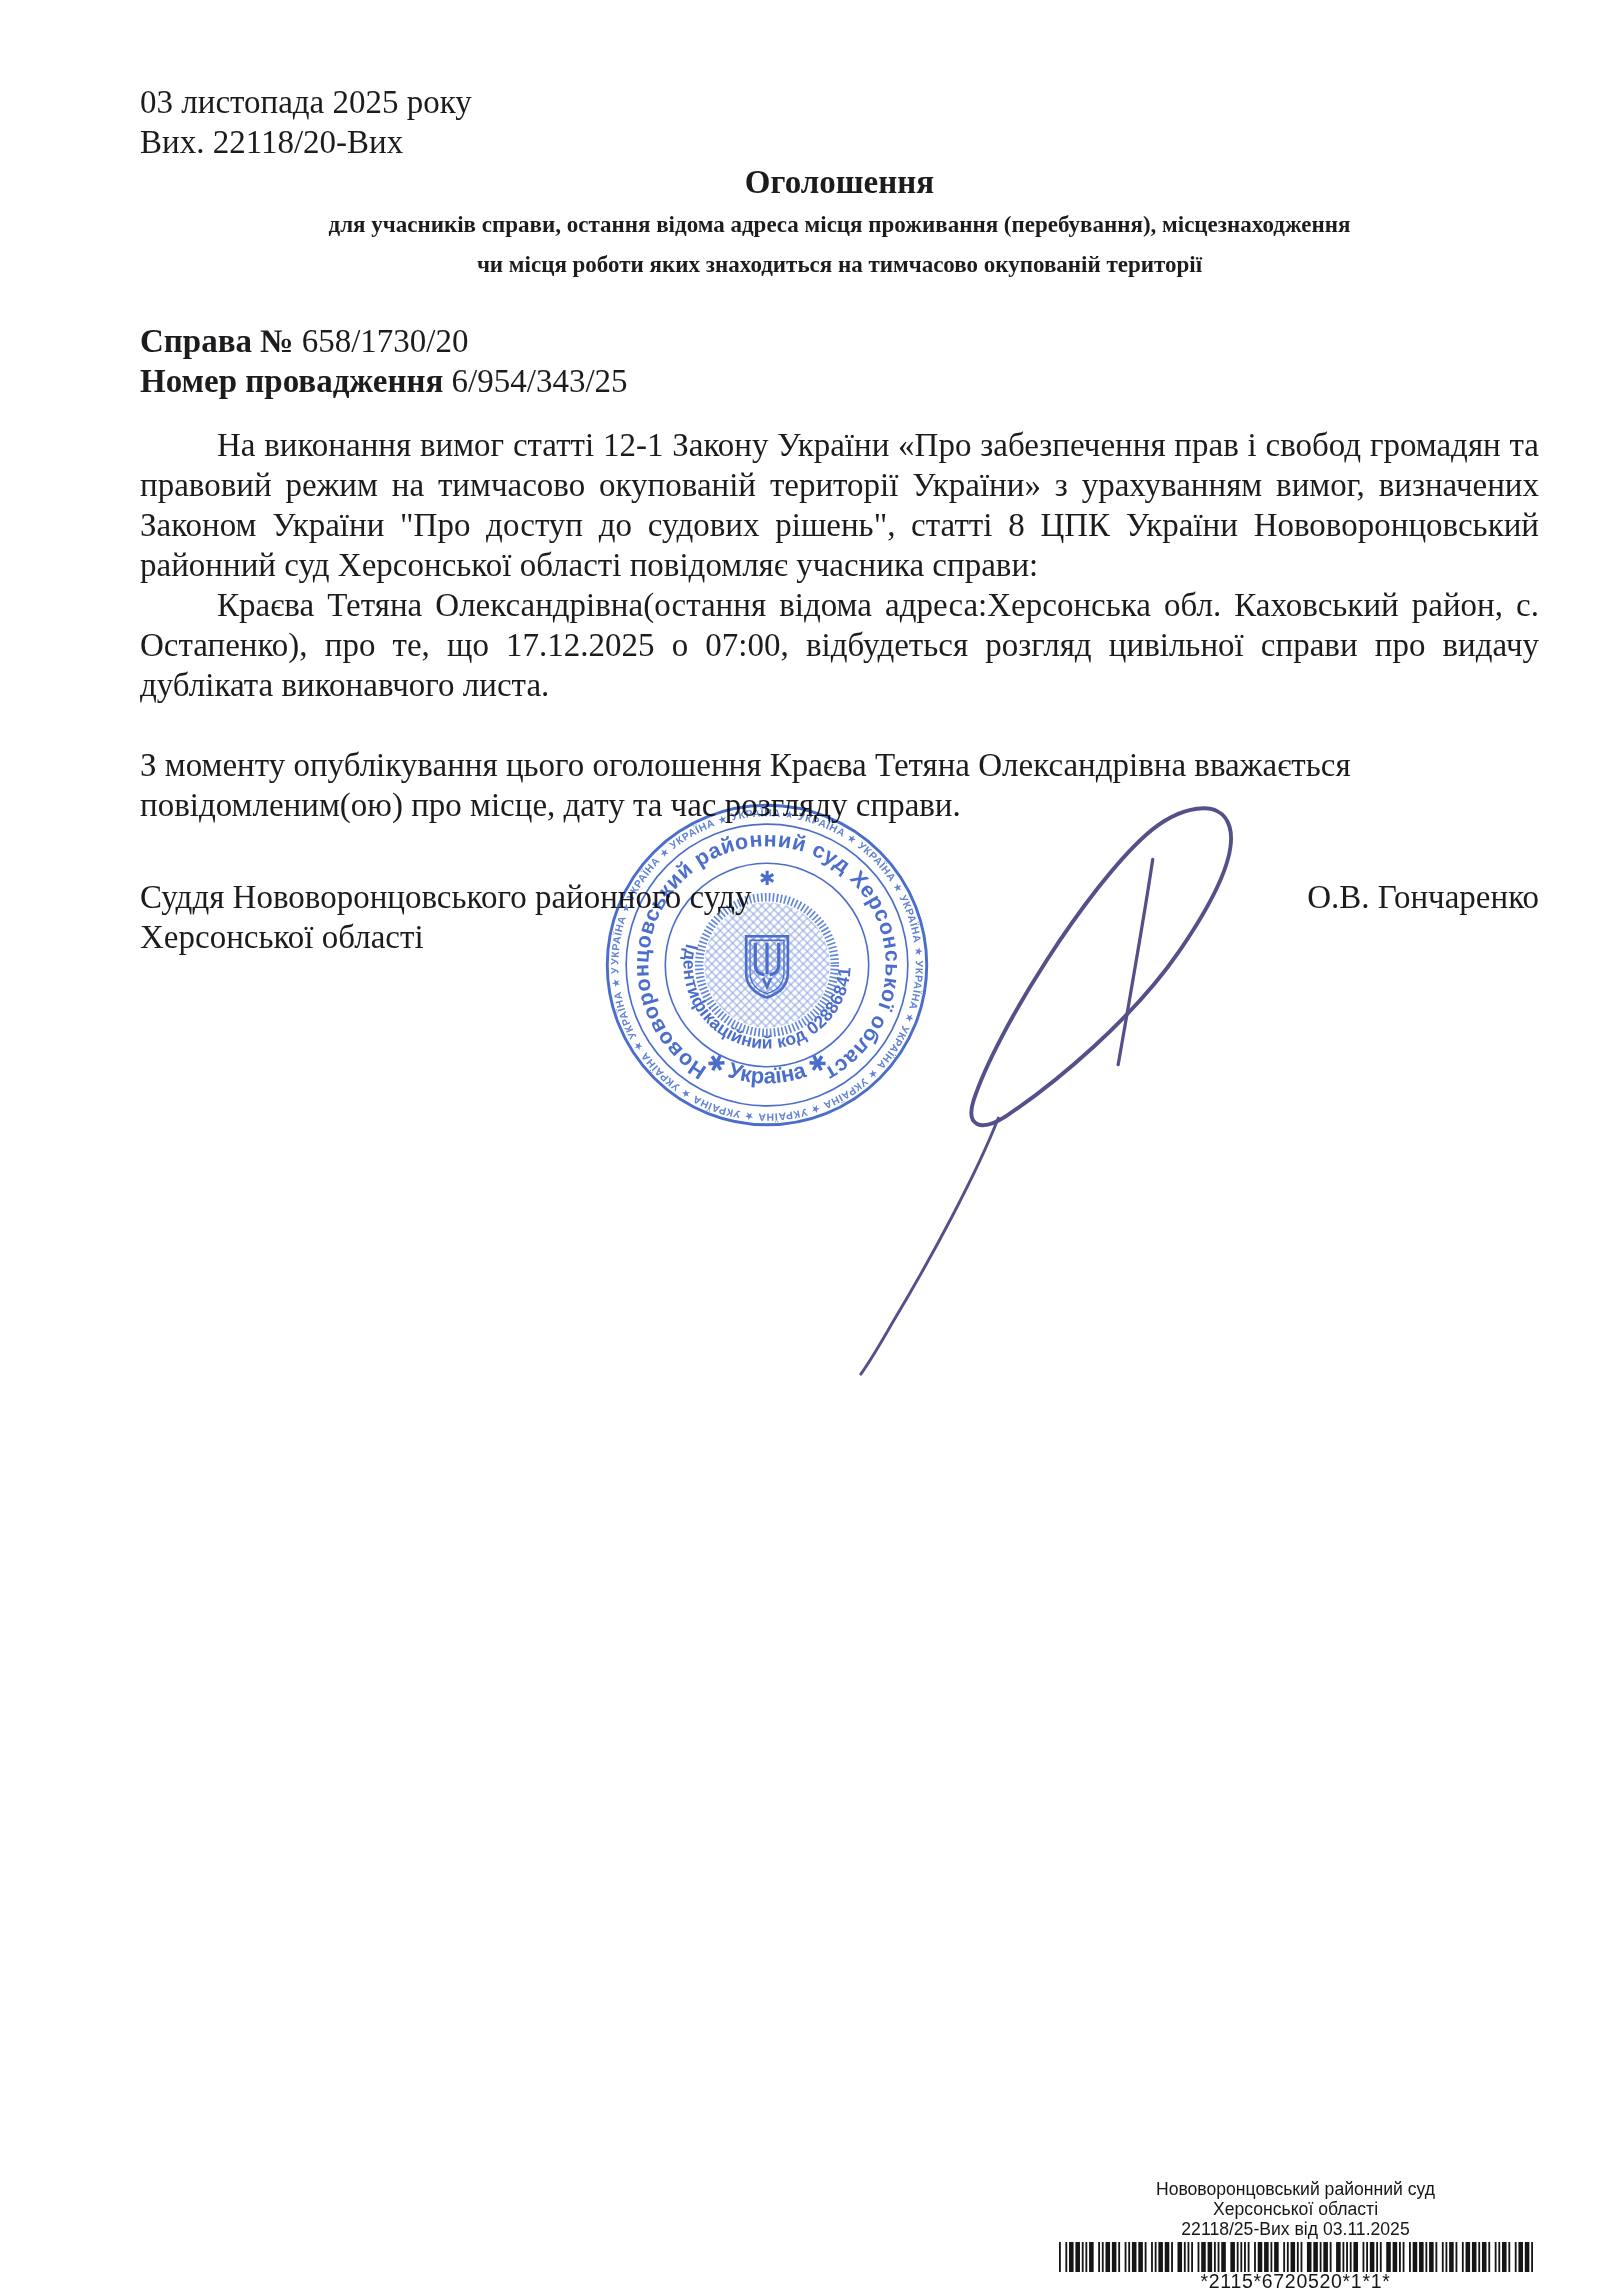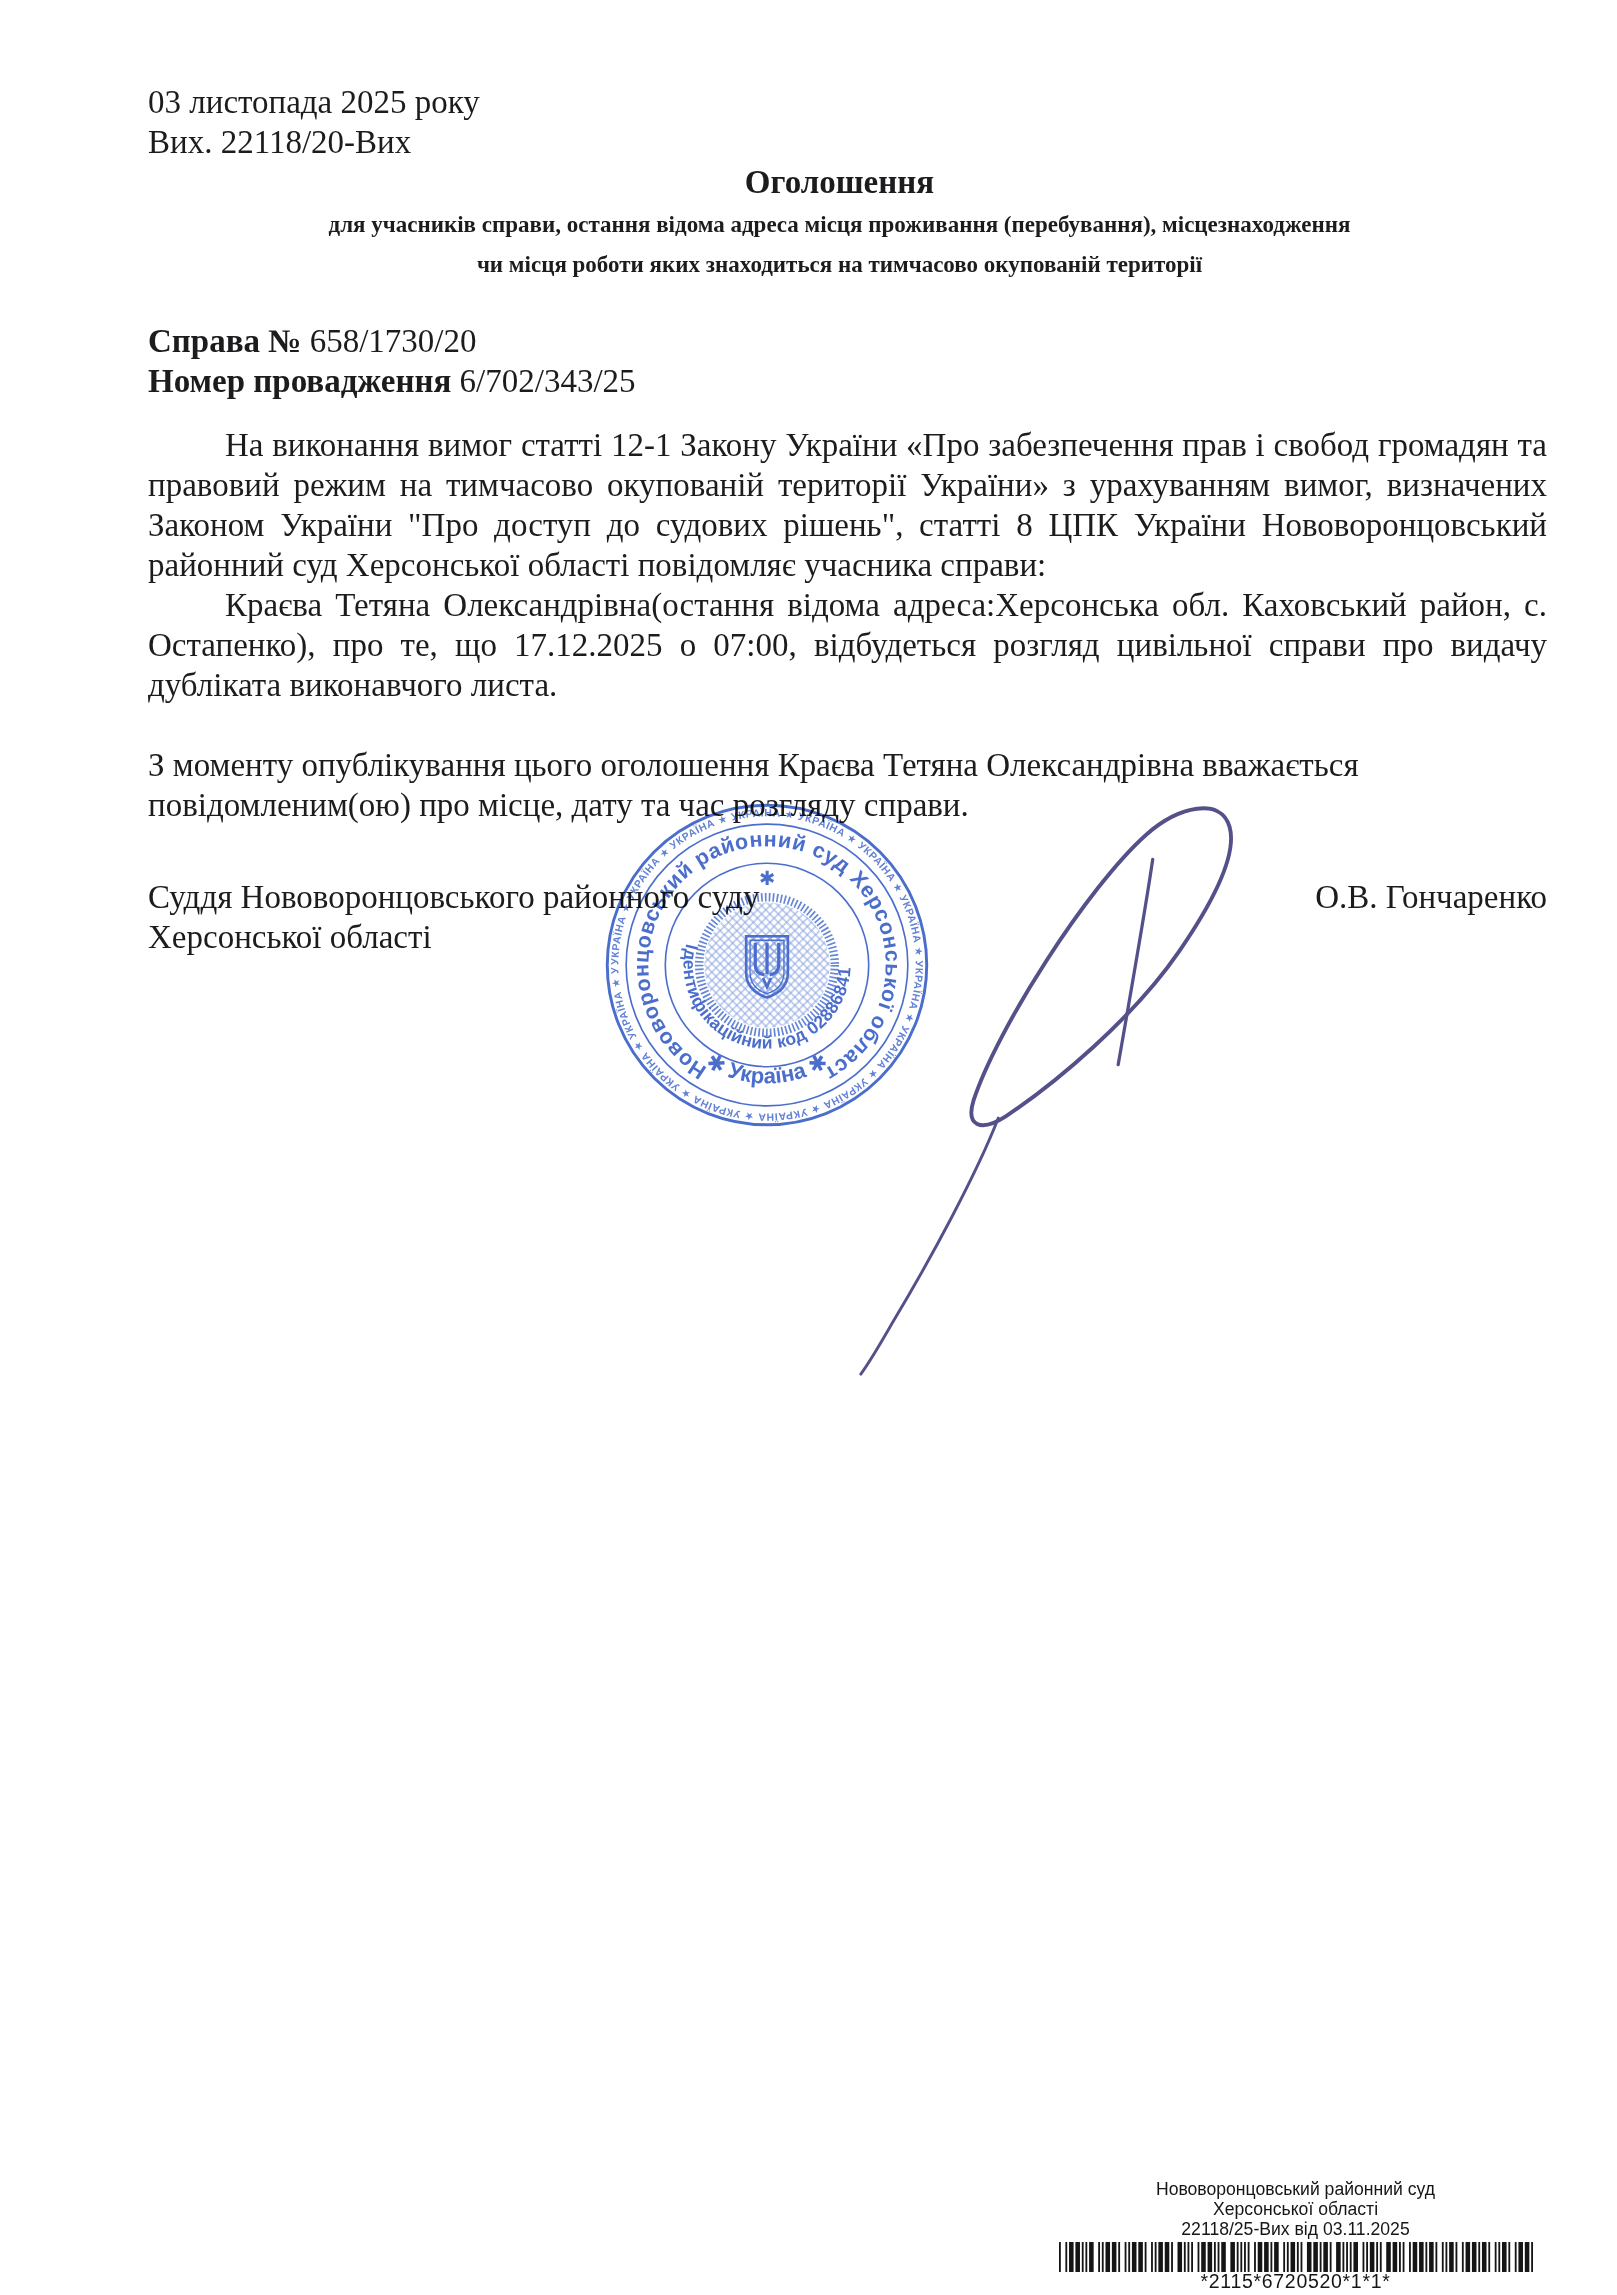--- a/index.html
+++ b/index.html
@@ -1,20 +1,20 @@
 <!DOCTYPE html>
 <html style="font-size:10.4px"><head>
 <meta charset="utf-8">
 <style>
   html,body{margin:0;padding:0;background:#ffffff;}
   .page{position:relative;width:1618px;height:2295px;background:#fff;overflow:hidden;
         font-family:"Liberation Serif","DejaVu Serif",serif;color:#1c1c1e;}
   .abs{position:absolute;}
   .col{left:140px;width:1399px;}
-  .txt{font-size:33px;line-height:40px;margin-left:8px;}
+  .txt{font-size:33px;line-height:40px;}
   .b{font-weight:bold;}
   .center{text-align:center;}
   .title{top:164px;font-weight:bold;font-size:33px;}
   .subtitle{top:205px;font-weight:bold;font-size:23px;line-height:40px;}
   .subtitle div{white-space:nowrap;}
   .hdr{top:82px;}
   .caseinfo{top:321px;}
   .bodytext{top:425px;}
   .bodytext p{margin:0;text-align:justify;}
   .bodytext p.ind{text-indent:77px;}
@@ -40,21 +40,21 @@
 
   <div class="abs col center title">Оголошення</div>
 
   <div class="abs col center subtitle">
     <div>для учасників справи, остання відома адреса місця проживання (перебування), місцезнаходження</div>
     <div>чи місця роботи яких знаходиться на тимчасово окупованій території</div>
   </div>
 
   <div class="abs col txt caseinfo">
     <div><span class="b">Справа №</span> <span>658/1730/20</span></div>
-    <div><span class="b">Номер провадження</span> <span>6/702/343/25</span></div>
+    <div><span class="b">Номер провадження</span> <span>6/954/343/25</span></div>
   </div>
 
   <div class="abs col txt bodytext">
     <p class="ind">На виконання вимог статті 12-1 Закону України «Про забезпечення прав і свобод громадян та правовий режим на тимчасово окупованій території України» з урахуванням вимог, визначених Законом України "Про доступ до судових рішень", статті 8 ЦПК України Нововоронцовський районний суд Херсонської області повідомляє учасника справи:</p>
     <p class="ind">Краєва Тетяна Олександрівна(остання відома адреса:Херсонська обл. Каховський район, с. Остапенко), про те, що 17.12.2025 о 07:00, відбудеться розгляд цивільної справи про видачу дубліката виконавчого листа.</p>
     <p class="gap">З моменту опублікування цього оголошення Краєва Тетяна Олександрівна вважається повідомленим(ою) про місце, дату та час розгляду справи.</p>
   </div>
 
   <div class="abs col txt judgerow">
     <div>

